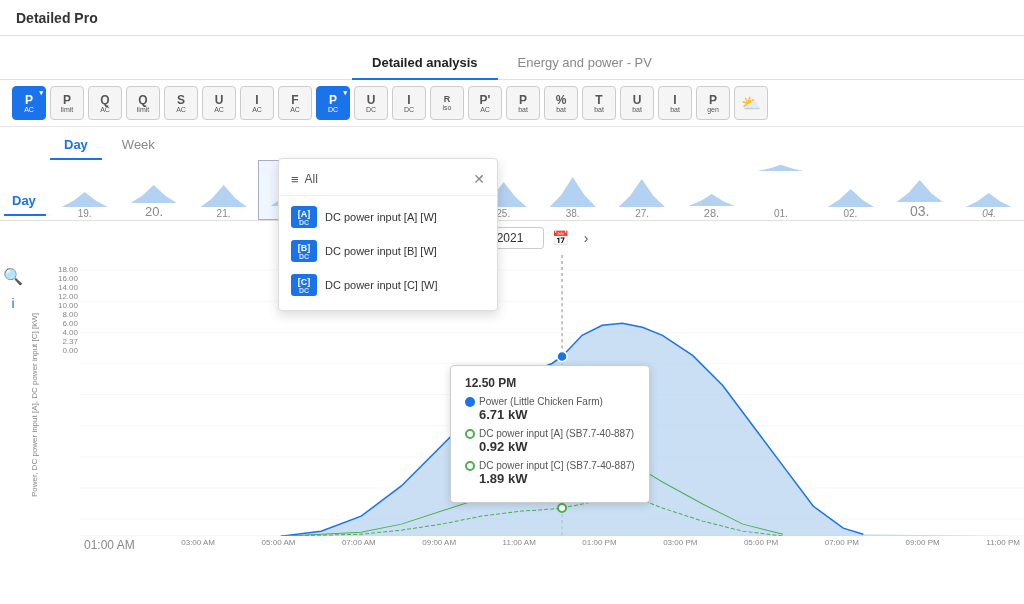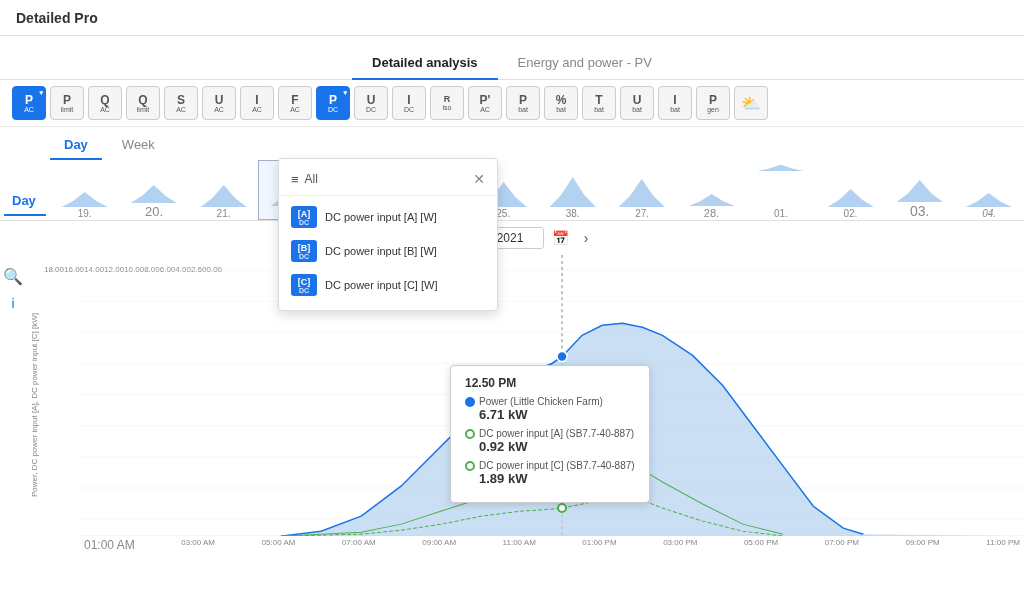--- a/index.html
+++ b/index.html
@@ -287,30 +287,30 @@
 
   <div class="left-icons" style="width:26px; padding-top:10px;">
     <div class="left-icon-btn" style="font-size:16px; color:#1a73e8;">🔍</div>
     <div class="left-icon-btn" style="font-size:14px; color:#1a73e8;">ℹ</div>
   </div>
 
   <div style="width:16px; display:flex; align-items:center; justify-content:center;">
     <span style="writing-mode:vertical-rl; transform:rotate(180deg); font-size:8px; color:#888; white-space:nowrap;">Power, DC power input [A], DC power input [C] [kW]</span>
   </div>
 
-  <div style="width:38px; display:flex; flex-direction:row; justify-content:space-between; padding:10px 2px 20px; text-align:right;">
+  <div style="width:38px; display:flex; flex-direction:column; padding:10px 2px 20px; text-align:right;">
     <span style="font-size:8px; color:#888;">18.00</span>
     <span style="font-size:8px; color:#888;">16.00</span>
     <span style="font-size:8px; color:#888;">14.00</span>
     <span style="font-size:8px; color:#888;">12.00</span>
     <span style="font-size:8px; color:#888;">10.00</span>
     <span style="font-size:8px; color:#888;">8.00</span>
     <span style="font-size:8px; color:#888;">6.00</span>
     <span style="font-size:8px; color:#888;">4.00</span>
-    <span style="font-size:8px; color:#888;">2.60</span>
+    <span style="font-size:8px; color:#888;">2.37</span>
     <span style="font-size:8px; color:#888;">0.00</span>
   </div>
 
   <div style="flex:1; display:flex; flex-direction:column; position:relative;">
 
     <svg style="flex:1; width:100%;" viewBox="0 0 940 280" preserveAspectRatio="none">
 
       <line x1="0" y1="15" x2="940" y2="15" stroke="#eee" stroke-width="0.5"></line>
       <line x1="0" y1="46" x2="940" y2="46" stroke="#eee" stroke-width="0.5"></line>
       <line x1="0" y1="77" x2="940" y2="77" stroke="#eee" stroke-width="0.5"></line>

